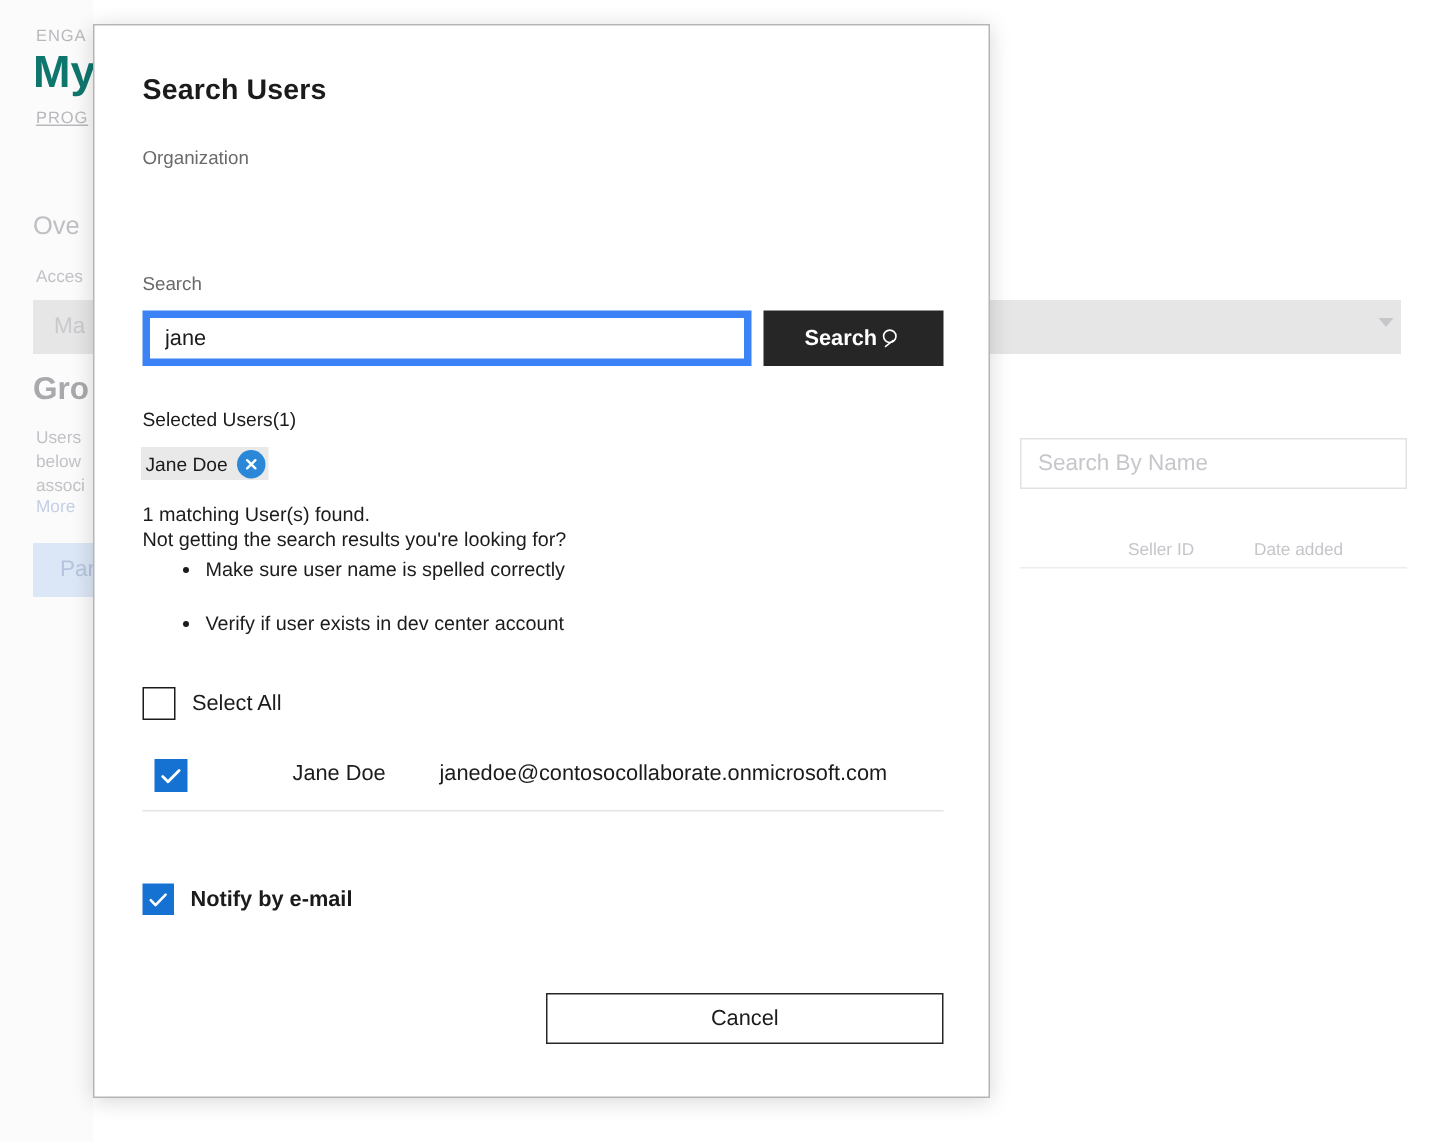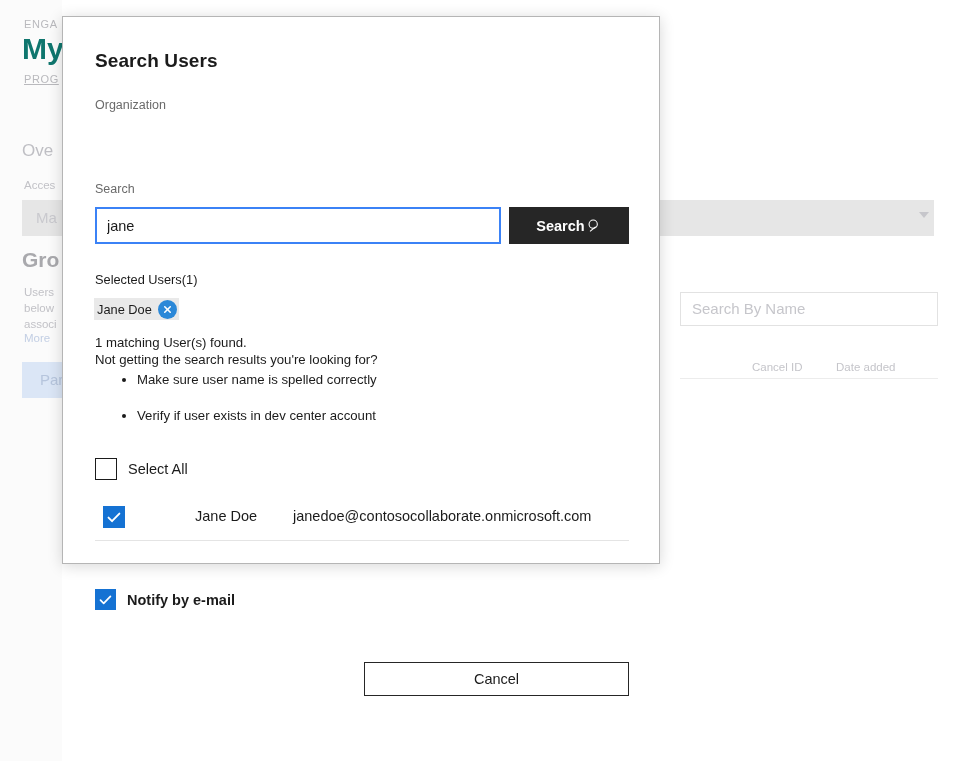--- a/index.html
+++ b/index.html
@@ -126,21 +126,21 @@
     position: absolute;
     left: 680px; top: 378px;
     width: 258px; height: 1px;
     background: #ececec;
   }
 
   
   #modal {
     position: absolute;
     left: 62px; top: 16px;
-    width: 598px; height: 548px;
+    width: 598px; height: 716px;
     background: #ffffff;
     border: 1px solid #b5b5b5;
     box-shadow: 0 2px 14px rgba(0,0,0,.16);
     z-index: 10;
   }
   #modal-title {
     position: absolute;
     left: 32px; top: 33px;
     font-size: 19px;
     font-weight: 600;
@@ -177,21 +177,21 @@
     border-left: 4px solid transparent;
     border-right: 4px solid transparent;
     border-top: 6px solid #1b1b1b;
   }
 
   
   #search-input {
     position: absolute;
     left: 32px; top: 190px;
     width: 406px; height: 37px;
-    border: 2px solid #3b82f6;
+    border: 5px solid #3b82f6;
     background: #ffffff;
     font-family: "Liberation Sans", sans-serif;
     font-size: 14.5px;
     color: #1b1b1b;
     padding: 0 10px;
     outline: none;
   }
   #search-button {
     position: absolute;
     left: 446px; top: 190px;
@@ -412,21 +412,21 @@
   <div id="bg-tab-pill"></div>
   <div id="bg-tab-label">Par</div>
 
   <div id="bg-searchbyname"></div>
   <div id="bg-searchbyname-text">Search By Name</div>
   <svg id="bg-searchbyname-icon" viewBox="0 0 18 18">
     <circle cx="7" cy="7" r="5.2" fill="none" stroke="#c6c6cb" stroke-width="1.2"></circle>
     <line x1="10.8" y1="10.8" x2="16" y2="16.5" stroke="#c6c6cb" stroke-width="1.2"></line>
   </svg>
 
-  <div class="bg-col-head" style="left:752px; top:361px;">Cancel ID</div>
+  <div class="bg-col-head" style="left:752px; top:361px;">Seller ID</div>
   <div class="bg-col-head" style="left:836px; top:361px;">Date added</div>
   <div id="bg-table-rule"></div>
 </div>
 
 <div id="modal">
 
   <div id="modal-title">Search Users</div>
 
   <div class="field-label" style="left:32px; top:81px;">Organization</div>
 

